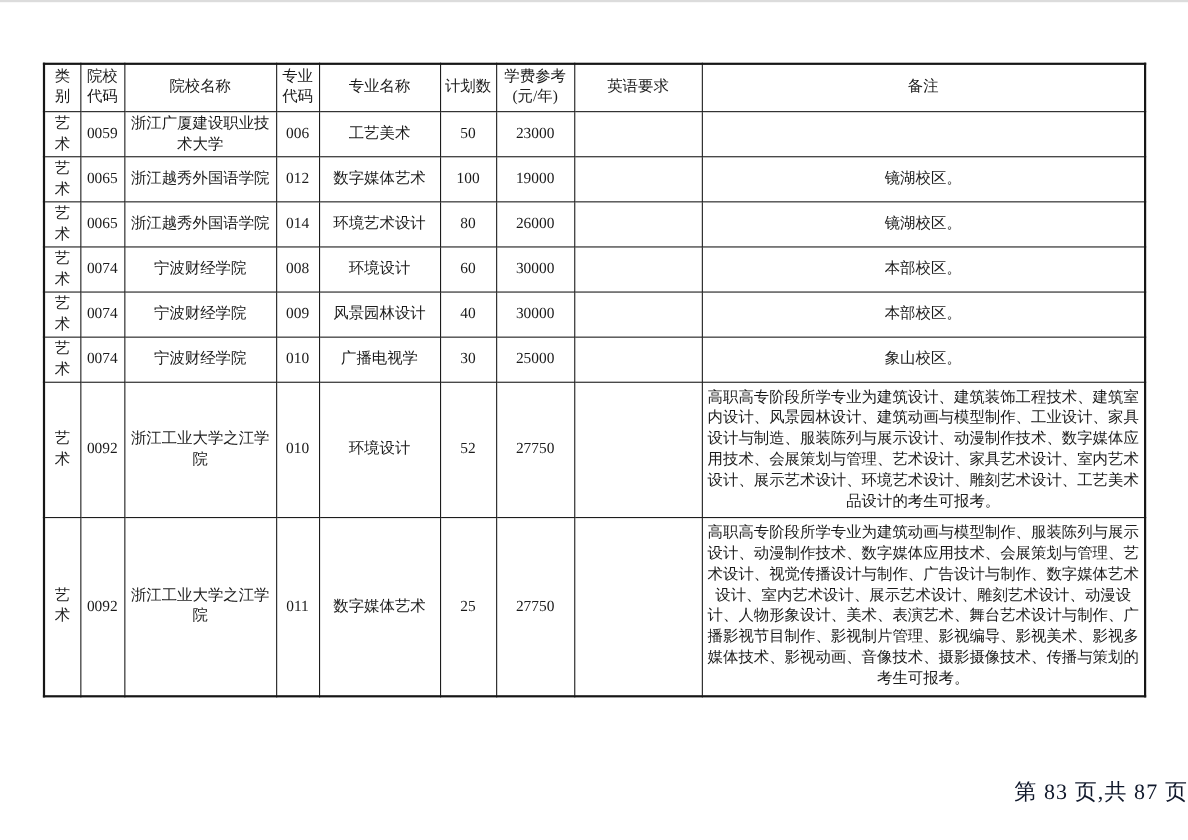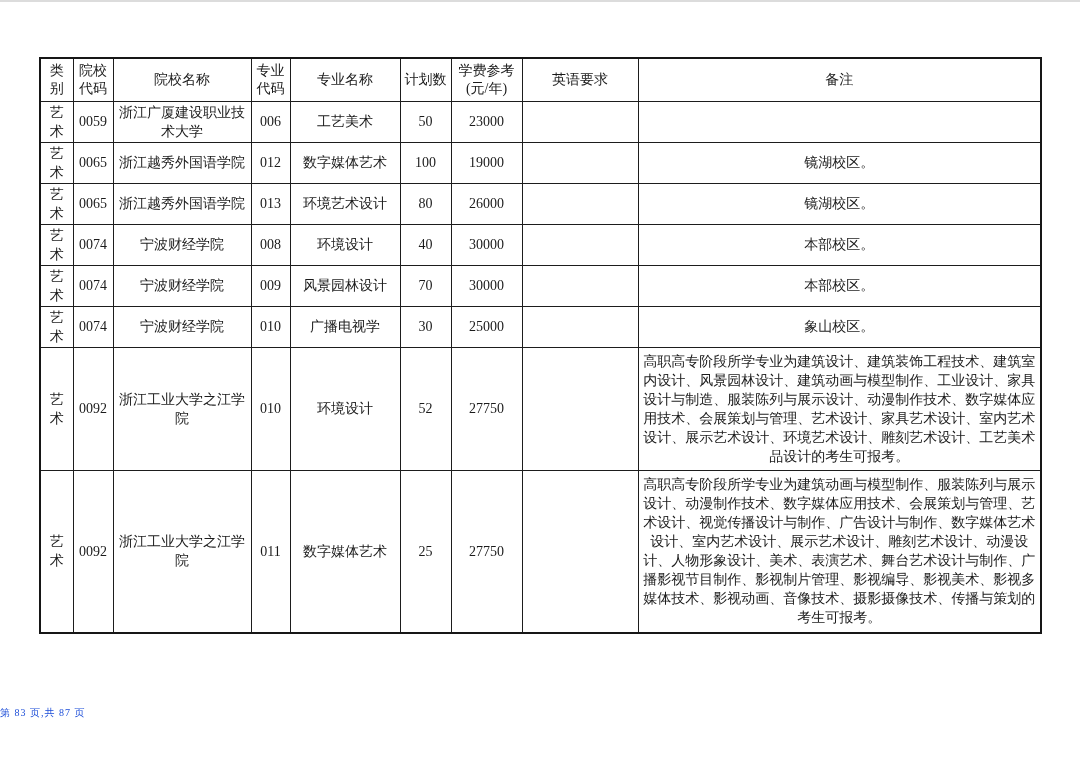--- a/index.html
+++ b/index.html
@@ -62,24 +62,24 @@
     text-justify: inter-ideograph;
     line-height: 18.5px;
     padding: 2px 5px;
     margin-left: 32px;
   }
   .footer {
     position: absolute;
     top: 706px;
     left: 0;
     width: 1080px;
-    text-align: left;
-    font-size: 10px;
+    text-align: right;
+    font-size: 20px;
     letter-spacing: 1px;
-    color: #1d4ed8;
+    color: #0f172a;
   }
 </style>
 </head>
 <body>
 
 <div class="page">
   <div class="top-edge"></div>
 
   <table class="adm">
     <colgroup>
@@ -129,45 +129,45 @@
           <td class="al">数字媒体艺术</td>
           <td>100</td>
           <td>19000</td>
           <td></td>
           <td class="aj">镜湖校区。</td>
         </tr>
         <tr>
           <td>艺术</td>
           <td>0065</td>
           <td class="al">浙江越秀外国语学院</td>
-          <td>013</td>
+          <td>014</td>
           <td class="al">环境艺术设计</td>
           <td>80</td>
           <td>26000</td>
           <td></td>
           <td class="aj">镜湖校区。</td>
         </tr>
         <tr>
           <td>艺术</td>
           <td>0074</td>
           <td class="al">宁波财经学院</td>
           <td>008</td>
           <td class="al">环境设计</td>
-          <td>40</td>
+          <td>60</td>
           <td>30000</td>
           <td></td>
           <td class="aj">本部校区。</td>
         </tr>
         <tr>
           <td>艺术</td>
           <td>0074</td>
           <td class="al">宁波财经学院</td>
           <td>009</td>
           <td class="al">风景园林设计</td>
-          <td>70</td>
+          <td>40</td>
           <td>30000</td>
           <td></td>
           <td class="aj">本部校区。</td>
         </tr>
         <tr>
           <td>艺术</td>
           <td>0074</td>
           <td class="al">宁波财经学院</td>
           <td>010</td>
           <td class="al">广播电视学</td>

